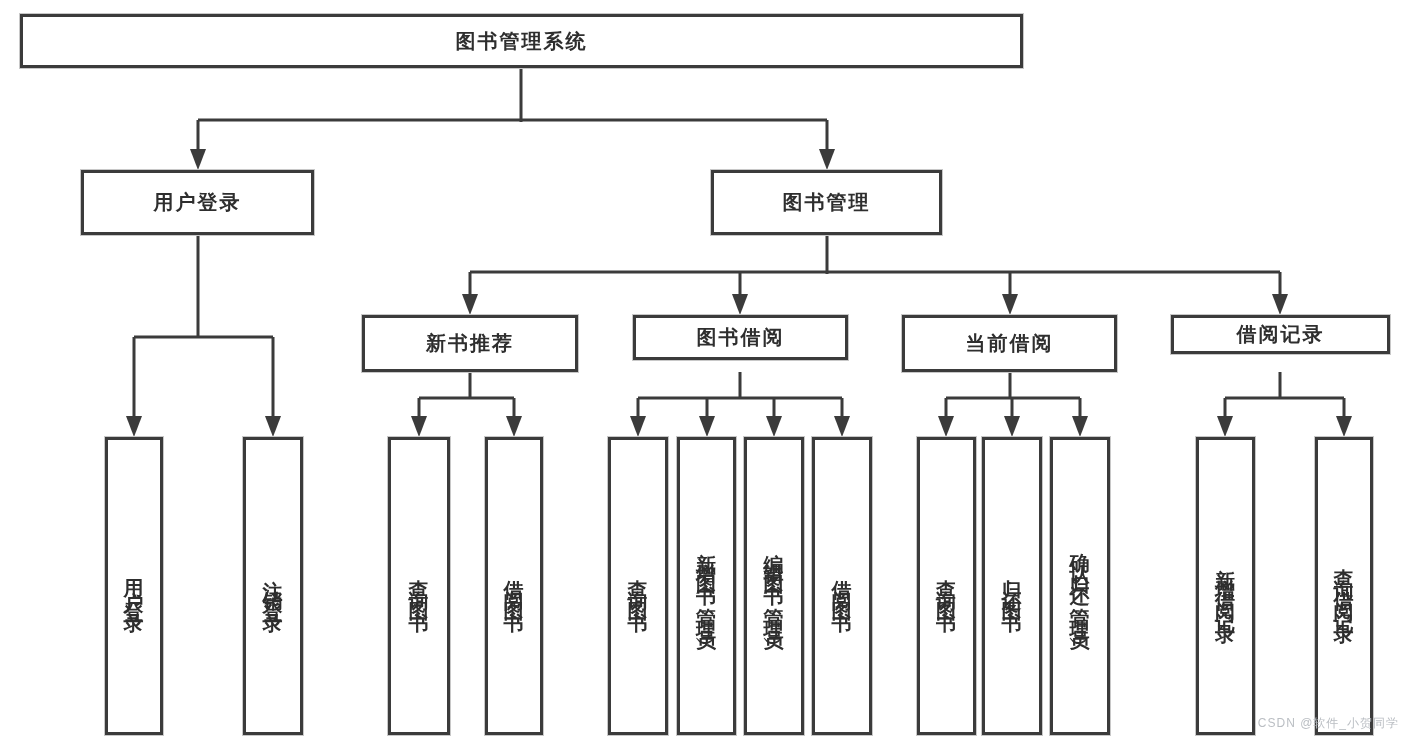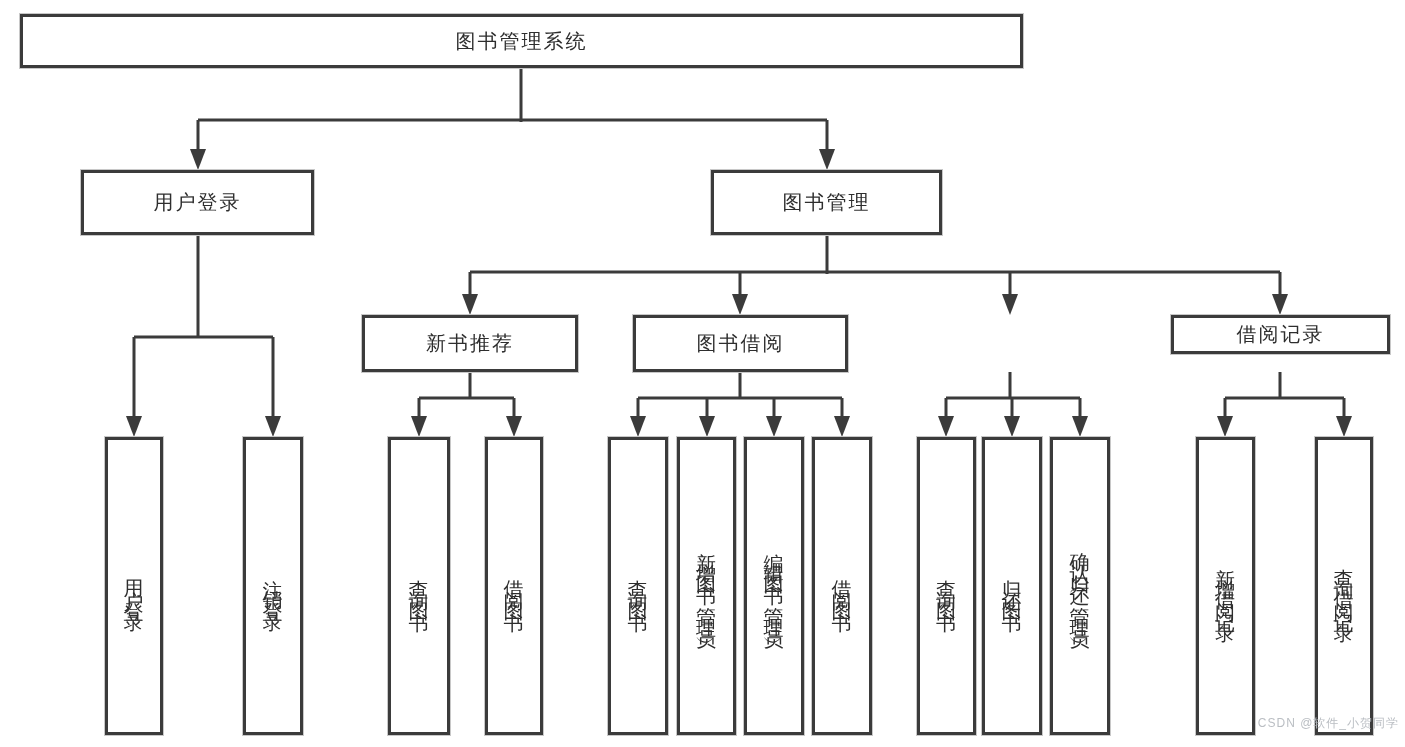--- a/index.html
+++ b/index.html
@@ -7,21 +7,21 @@
     position:relative;width:1405px;height:747px;background:#ffffff;overflow:hidden;
     font-family:"Liberation Sans","DejaVu Sans",sans-serif;
   }
   .wires{position:absolute;left:0;top:0;z-index:1;}
   .wire{stroke:#3b3b3b;stroke-width:3;fill:none;}
   .node{
     position:absolute;box-sizing:border-box;z-index:2;
     border:3px solid #3b3b3b;background:#ffffff;
     box-shadow:0 0 0 1px #c8c8c8;
     display:flex;align-items:center;justify-content:center;
-    color:#2e2e2e;font-size:20px;letter-spacing:2px;
+    color:#2e2e2e;font-size:20px;letter-spacing:2px;font-weight:bold;
   }
   .leaf span{
     writing-mode:vertical-rl;text-orientation:mixed;
     font-size:20px;letter-spacing:11px;line-height:1;
     color:#2e2e2e;
   }
   .hnode span{white-space:nowrap;}
   .watermark{
     position:absolute;z-index:6;right:6px;top:715px;
     color:rgba(182,186,192,0.95);font-size:12px;letter-spacing:1px;
@@ -98,22 +98,25 @@
   <div class="node hnode" style="left:81px;top:170px;width:233px;height:65px">
     <span>用户登录</span>
   </div>
   <div class="node hnode" style="left:362px;top:315px;width:216px;height:57px">
     <span>新书推荐</span>
   </div>
 
   <div class="node hnode" style="left:711px;top:170px;width:231px;height:65px">
     <span>图书管理</span>
   </div>
-  <div class="node hnode" style="left:633px;top:315px;width:215px;height:57px">
+  <div class="node hnode" style="left:633px;top:315px;width:215px;height:45px">
     <span>图书借阅</span>
+  </div>
+  <div class="node hnode" style="left:902px;top:315px;width:215px;height:57px">
+    <span>当前借阅</span>
   </div>
   <div class="node hnode" style="left:1171px;top:315px;width:219px;height:39px">
     <span>借阅记录</span>
   </div>
 
   <div class="node leaf" style="left:105px;top:437px;width:58px;height:298px">
     <span>用户登录</span>
   </div>
   <div class="node leaf" style="left:243px;top:437px;width:60px;height:298px">
     <span>注销登录</span>

